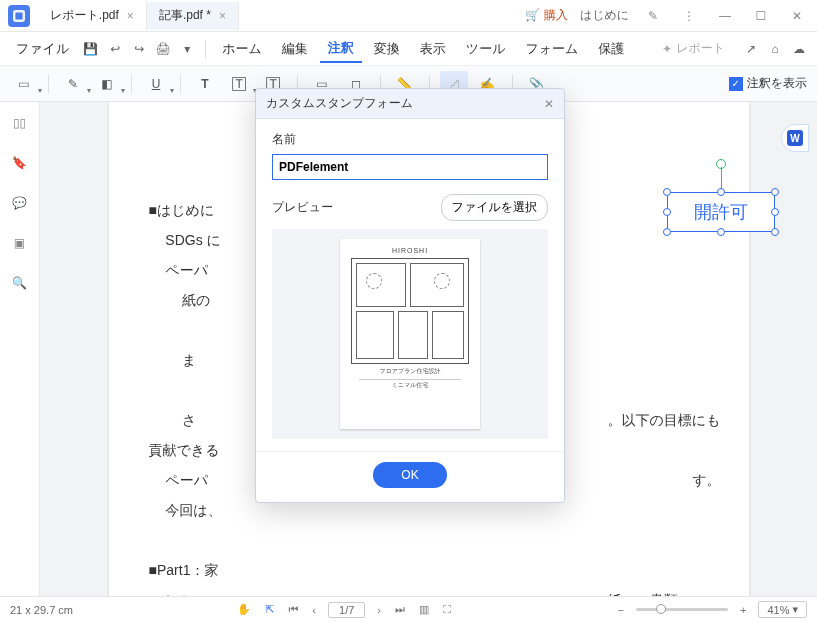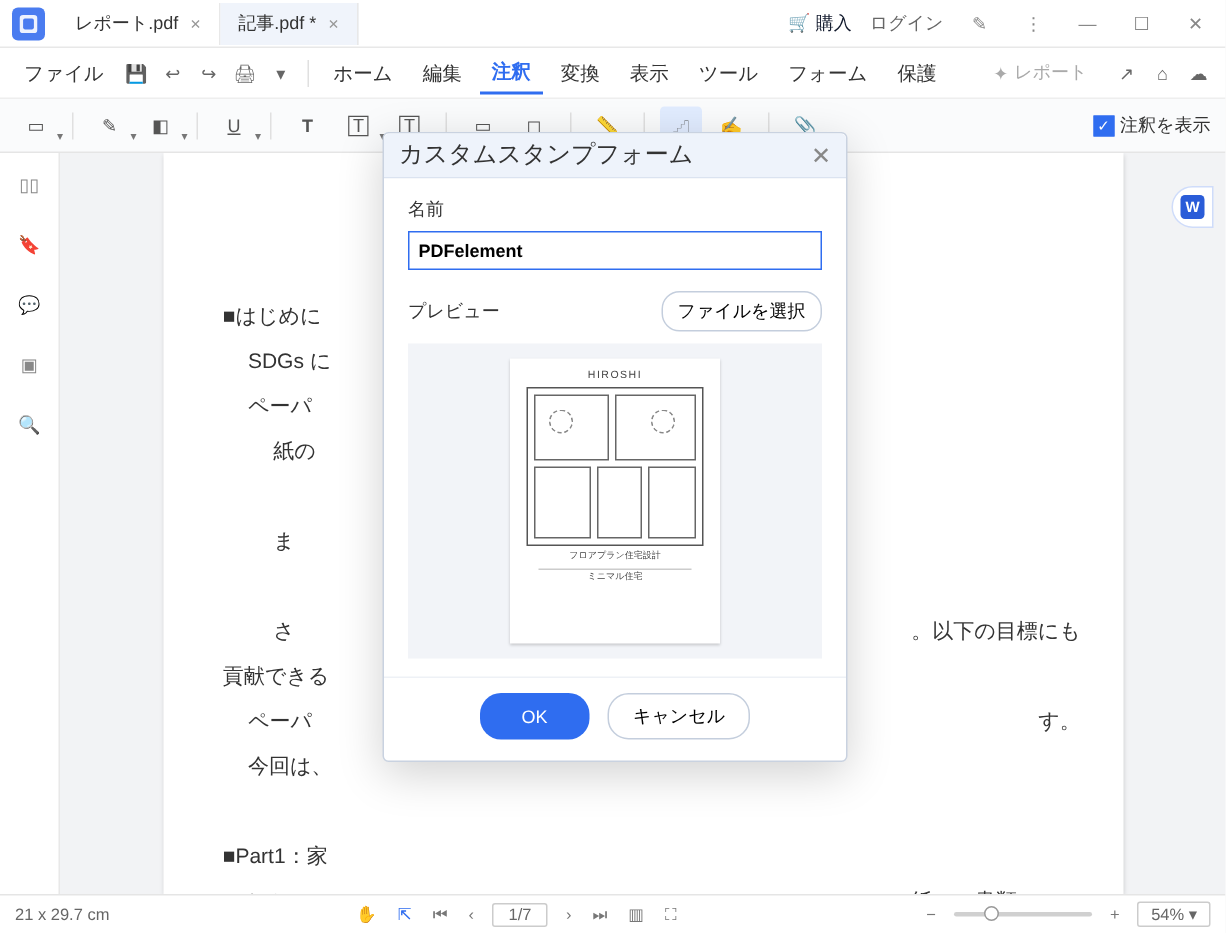--- a/index.html
+++ b/index.html
@@ -4,21 +4,21 @@
 <style>
 *{box-sizing:border-box;margin:0;padding:0;font-family:"Yu Gothic UI","Meiryo",sans-serif;}
 body{width:817px;height:622px;background:#f5f5f5;overflow:hidden;position:relative;font-size:12px;color:#333;}
 .titlebar{height:32px;background:#fff;display:flex;align-items:center;border-bottom:1px solid #e8e8e8;}
 .app-icon{width:22px;height:22px;background:#4a7cf0;border-radius:4px;margin:0 8px;display:flex;align-items:center;justify-content:center;}
 .app-icon svg{fill:#fff;}
 .tab{height:28px;padding:0 12px;display:flex;align-items:center;gap:8px;border-right:1px solid #e8e8e8;cursor:pointer;}
 .tab.active{background:#f0f4fb;}
 .tab-close{color:#999;cursor:pointer;}
 .titlebar-right{margin-left:auto;display:flex;align-items:center;gap:12px;padding-right:8px;color:#666;}
-.cart{color:#0f172a;}
+.cart{color:#c2410c;}
 .winbtn{width:24px;height:24px;display:flex;align-items:center;justify-content:center;cursor:pointer;color:#888;}
 .menubar{height:34px;background:#fff;display:flex;align-items:center;padding:0 8px;gap:4px;border-bottom:1px solid #eee;}
 .menu-item{padding:4px 8px;cursor:pointer;font-size:13px;}
 .menu-item.active{color:#2f6df0;border-bottom:2px solid #2f6df0;font-weight:bold;}
 .menu-icon{width:20px;height:20px;display:flex;align-items:center;justify-content:center;color:#666;cursor:pointer;}
 .menu-spacer{flex:1;}
 .search-hint{color:#aaa;font-size:12px;display:flex;align-items:center;gap:4px;}
 .toolbar{height:36px;background:#fafbfc;display:flex;align-items:center;padding:0 10px;gap:6px;border-bottom:1px solid #e5e5e5;}
 .tool{width:28px;height:26px;display:flex;align-items:center;justify-content:center;color:#555;cursor:pointer;border-radius:3px;position:relative;}
 .tool .dd{font-size:8px;position:absolute;right:-4px;bottom:2px;color:#777;}
@@ -39,21 +39,21 @@
 .statusbar{position:absolute;bottom:0;left:0;right:0;height:26px;background:#fff;border-top:1px solid #e5e5e5;display:flex;align-items:center;padding:0 10px;font-size:11px;color:#666;gap:10px;}
 .status-mid{margin:0 auto;display:flex;align-items:center;gap:10px;}
 .sb-btn{cursor:pointer;color:#777;padding:0 2px;}
 .pagebox{border:1px solid #ccc;padding:1px 10px;border-radius:2px;}
 .zoom-slider{width:92px;height:3px;background:#d0d0d0;border-radius:2px;position:relative;}
 .zoom-thumb{width:10px;height:10px;background:#fff;border:1px solid #999;border-radius:50%;position:absolute;top:-4px;left:20px;}
 .zoom-val{border:1px solid #ccc;padding:1px 8px;border-radius:2px;display:flex;align-items:center;gap:3px;}
 
 .dialog-backdrop{position:absolute;inset:0;}
 .dialog{position:absolute;left:255px;top:88px;width:310px;background:#fff;border:1px solid #c9d2e0;border-radius:4px;box-shadow:0 8px 30px rgba(0,0,0,0.18);}
-.dlg-title{height:30px;background:#eef3fb;display:flex;align-items:center;padding:0 10px;font-size:16px;border-bottom:1px solid #dbe3f0;border-radius:4px 4px 0 0;text-align:center;}
+.dlg-title{height:30px;background:#eef3fb;display:flex;align-items:center;padding:0 10px;font-size:12px;border-bottom:1px solid #dbe3f0;border-radius:4px 4px 0 0;text-align:center;}
 .dlg-close{margin-left:auto;color:#888;cursor:pointer;}
 .dlg-body{padding:12px 16px 6px 16px;}
 .dlg-label{font-size:12px;margin-bottom:6px;display:block;}
 .dlg-input{width:100%;height:26px;border:1.5px solid #2f6df0;padding:0 6px;font-size:12px;outline:none;font-weight:bold;}
 .dlg-row{display:flex;align-items:center;justify-content:space-between;margin-top:14px;}
 .file-btn{border:1px solid #c4cedd;background:#fff;padding:4px 10px;border-radius:12px;font-size:12px;cursor:pointer;}
 .preview{background:#f2f4f8;margin-top:8px;padding:10px;display:flex;justify-content:center;}
 .preview .sheet{width:140px;height:190px;background:#fff;box-shadow:0 1px 2px rgba(0,0,0,0.2);padding:6px;display:flex;flex-direction:column;align-items:center;}
 .sheet-title{font-size:7px;letter-spacing:1px;margin:2px 0 4px;color:#444;}
 .plan{width:118px;height:106px;border:1px solid #555;position:relative;}
@@ -78,21 +78,21 @@
   <div class="tab">
     <span>レポート.pdf</span>
     <span class="tab-close">×</span>
   </div>
   <div class="tab active">
     <span>記事.pdf *</span>
     <span class="tab-close">×</span>
   </div>
   <div class="titlebar-right">
     <span class="cart">🛒 <span>購入</span></span>
-    <span>ログイン</span>
+    <span>はじめに</span>
     <span class="winbtn">✎</span>
     <span class="winbtn">⋮</span>
     <span class="winbtn">—</span>
     <span class="winbtn">☐</span>
     <span class="winbtn">✕</span>
   </div>
 </div>
 
 <div class="menubar">
   <span class="menu-item">ファイル</span>
@@ -173,20 +173,33 @@
       <br>
       <p>■Part1：家</p>
       <p><span style="margin-left:1.2em;">レシー</span><span style="float:right;">紙」の書類…つい</span></p>
       
       
       
       
       
     </div>
 
+    <div class="stamp-box">
+      <span>開許可</span>
+      <span class="rot-handle" style="top:-34px;left:50%;margin-left:-5px;"></span>
+      <span style="position:absolute;top:-26px;left:50%;width:1px;height:22px;background:#39b870;"></span>
+      <span class="handle" style="top:-5px;left:-5px;"></span>
+      <span class="handle" style="top:-5px;right:-5px;"></span>
+      <span class="handle" style="bottom:-5px;left:-5px;"></span>
+      <span class="handle" style="bottom:-5px;right:-5px;"></span>
+      <span class="handle" style="top:-5px;left:50%;margin-left:-4px;"></span>
+      <span class="handle" style="bottom:-5px;left:50%;margin-left:-4px;"></span>
+      <span class="handle" style="top:50%;left:-5px;margin-top:-4px;"></span>
+      <span class="handle" style="top:50%;right:-5px;margin-top:-4px;"></span>
+    </div>
     <div class="conv-btn">
         <div class="w">W</div>
       </div>
   </div>
 </div>
 
 <div class="dialog-backdrop">
   <div class="dialog">
     <div class="dlg-title">
       <span>カスタムスタンプフォーム</span>
@@ -211,21 +224,20 @@
             <div style="position:absolute;left:14px;top:14px;width:16px;height:16px;border:1px dashed #888;border-radius:50%;"></div>
             <div style="position:absolute;right:18px;top:14px;width:16px;height:16px;border:1px dashed #888;border-radius:50%;"></div>
           </div>
           <div class="sheet-text">フロアプラン住宅設計</div>
           <div class="sheet-text" style="border-top:1px solid #ccc;padding-top:2px;margin-top:3px;width:80%;">ミニマル住宅</div>
         </div>
       </div>
     </div>
     <div class="dlg-actions">
       <button class="btn-primary">OK</button>
-      <button class="btn-secondary">キャンセル</button>
     </div>
   </div>
 </div>
 
 <div class="statusbar">
   <span>21 x 29.7 cm</span>
   <div class="status-mid">
     <span class="sb-btn">✋</span>
     <span class="sb-btn" style="color:#2f6df0;">⇱</span>
     <span class="sb-btn">⏮</span>
@@ -234,14 +246,14 @@
     <span class="sb-btn">›</span>
     <span class="sb-btn">⏭</span>
     <span class="sb-btn">▥</span>
     <span class="sb-btn">⛶</span>
   </div>
   <span class="sb-btn">−</span>
   <div class="zoom-slider">
       <div class="zoom-thumb"></div>
     </div>
   <span class="sb-btn">+</span>
-  <span class="zoom-val"><span>54%</span> ▾</span>
+  <span class="zoom-val"><span>41%</span> ▾</span>
 </div>
 
 </body></html>

